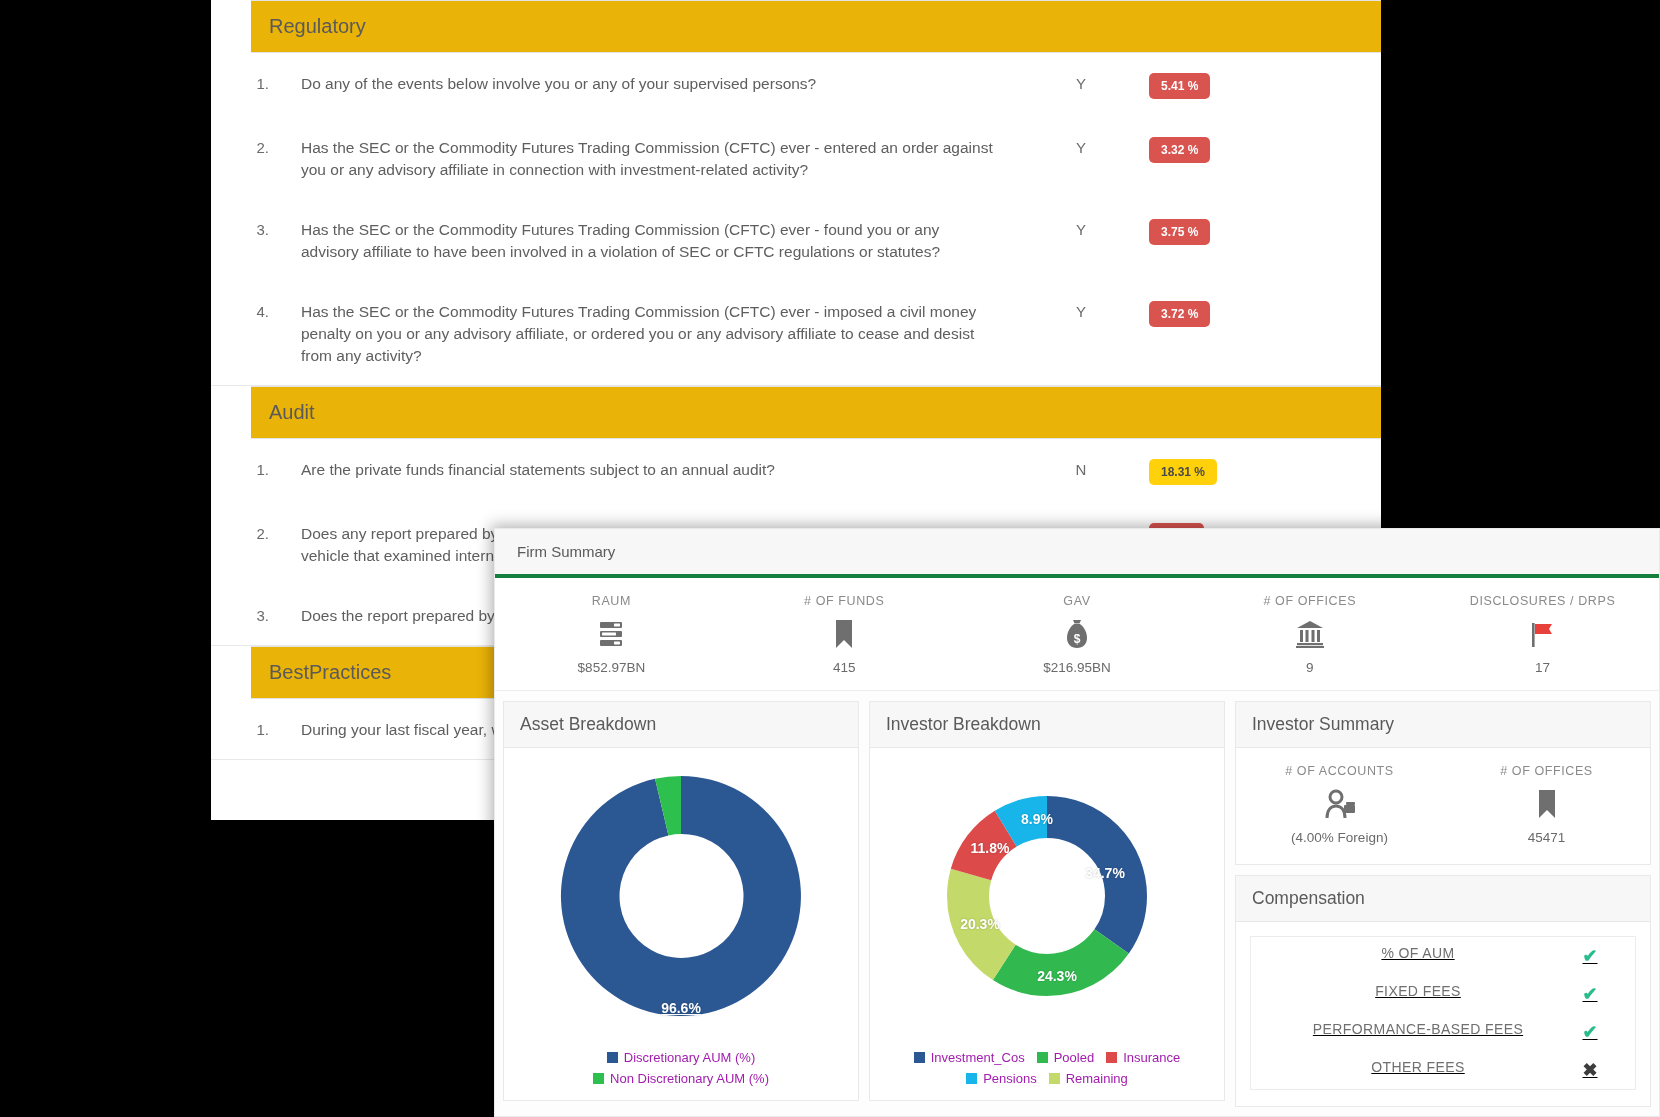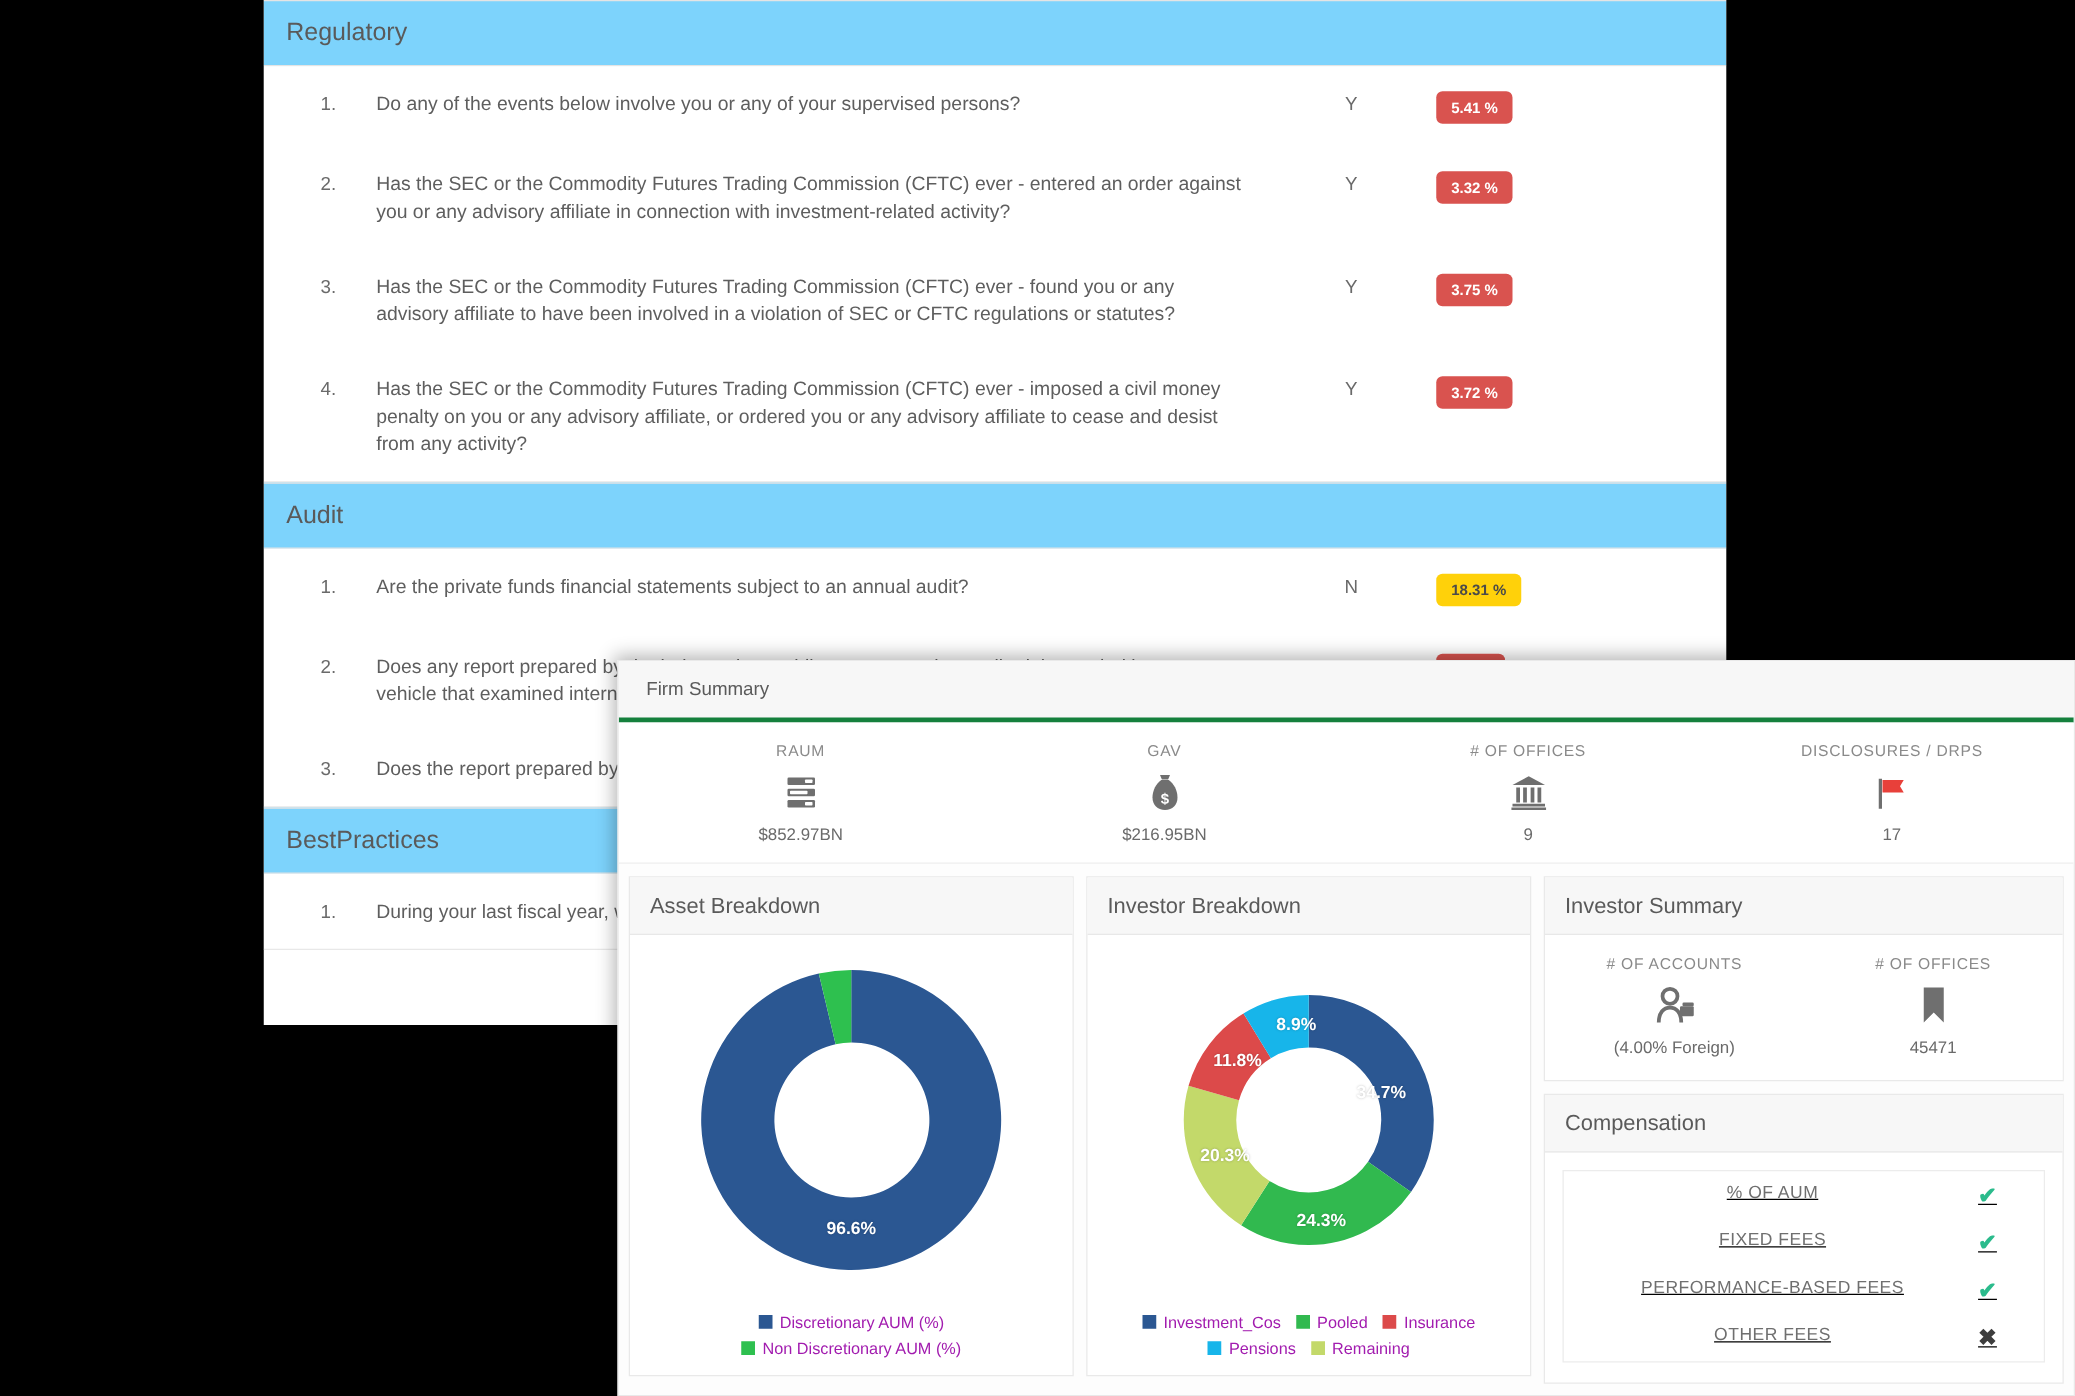--- a/index.html
+++ b/index.html
@@ -23,28 +23,29 @@
     position: absolute;
     left: 211px;
     top: 0px;
     width: 1170px;
     height: 820px;
     background: #ffffff;
     overflow: hidden;
     box-shadow: 0 2px 10px rgba(0,0,0,0.35);
   }
   .panel-head {
-    background: #7dd3fc;
+    background: #eab308;
     border: 1px solid #e4e4e4;
     border-left: none;
     border-right: none;
     color: #5a5a5a;
     font-size: 20px;
     padding: 14px 0 14px 18px;
     font-weight: 400;
+    margin-left: 40px;
   }
   .q-wrap {
     padding: 0 0 0 0;
     border-bottom: 1px solid #e8e8e8;
     background:#fff;
   }
   .q-row {
     display: flex;
     align-items: flex-start;
     padding: 20px 0 18px 0;
@@ -343,20 +344,30 @@
                   <rect x="16" y="3.6" width="6" height="2.8" rx="0.6"></rect>
                   <rect x="4" y="12.6" width="14" height="2.8" rx="0.6"></rect>
                   <rect x="16" y="21.6" width="6" height="2.8" rx="0.6"></rect>
                 </g>
               </svg>
           </div>
           <div class="stat-val">$852.97BN</div>
           <div class="stat-sub"></div>
         </div>
 
+        <div class="stat">
+          <div class="stat-label"># OF FUNDS</div>
+          <div class="stat-icon">
+            <svg width="22" height="30" viewBox="0 0 22 30">
+                <path d="M3 1 h16 v28 l-8-8 -8 8 z" fill="#6f6f6f"></path>
+              </svg>
+          </div>
+          <div class="stat-val">415</div>
+          <div class="stat-sub"></div>
+        </div>
 
         <div class="stat">
           <div class="stat-label">GAV</div>
           <div class="stat-icon">
             <svg width="24" height="30" viewBox="0 0 24 30">
                 <path d="M8 1 h8 l-1.5 3.5 h-5 z" fill="#6f6f6f"></path>
                 <path d="M9 5 h6 c4 3 7 8 7 14 0 6-4 10-10 10 S2 25 2 19 c0-6 3-11 7-14 z" fill="#6f6f6f"></path>
                 <text x="12" y="24" font-size="12" font-weight="bold" fill="#ffffff" text-anchor="middle" font-family="'Liberation Sans', sans-serif">$</text>
               </svg>
           </div>
@@ -404,21 +415,21 @@
       <div class="card asset">
         <div class="card-head">Asset Breakdown</div>
         <div class="donut-area">
           <div class="donut-wrap">
             <svg width="262" height="262" viewBox="0 0 262 262">
 
               <path d="M 131 11 A 120 120 0 1 1 105.03 13.83 L 118.49 70.38 A 62 62 0 1 0 131 69 Z" fill="#2b5792"></path>
 
               <path d="M 105.03 13.83 A 120 120 0 0 1 131 11 L 131 69 A 62 62 0 0 0 118.49 70.38 Z" fill="#2ec04f"></path>
             </svg>
-            <span class="slice-label" style="left:131px; top:217px;">96.6%</span>
+            <span class="slice-label" style="left:131px; top:243px;text-decoration:underline;">96.6%</span>
           </div>
         </div>
         <div class="legend">
           <span class="legend-item">
             <i class="swatch" style="background:#2b5792"></i>
             <span>Discretionary AUM (%)</span>
           </span>
           <span class="legend-item">
             <i class="swatch" style="background:#2ec04f"></i>
             <span>Non Discretionary AUM (%)</span>

